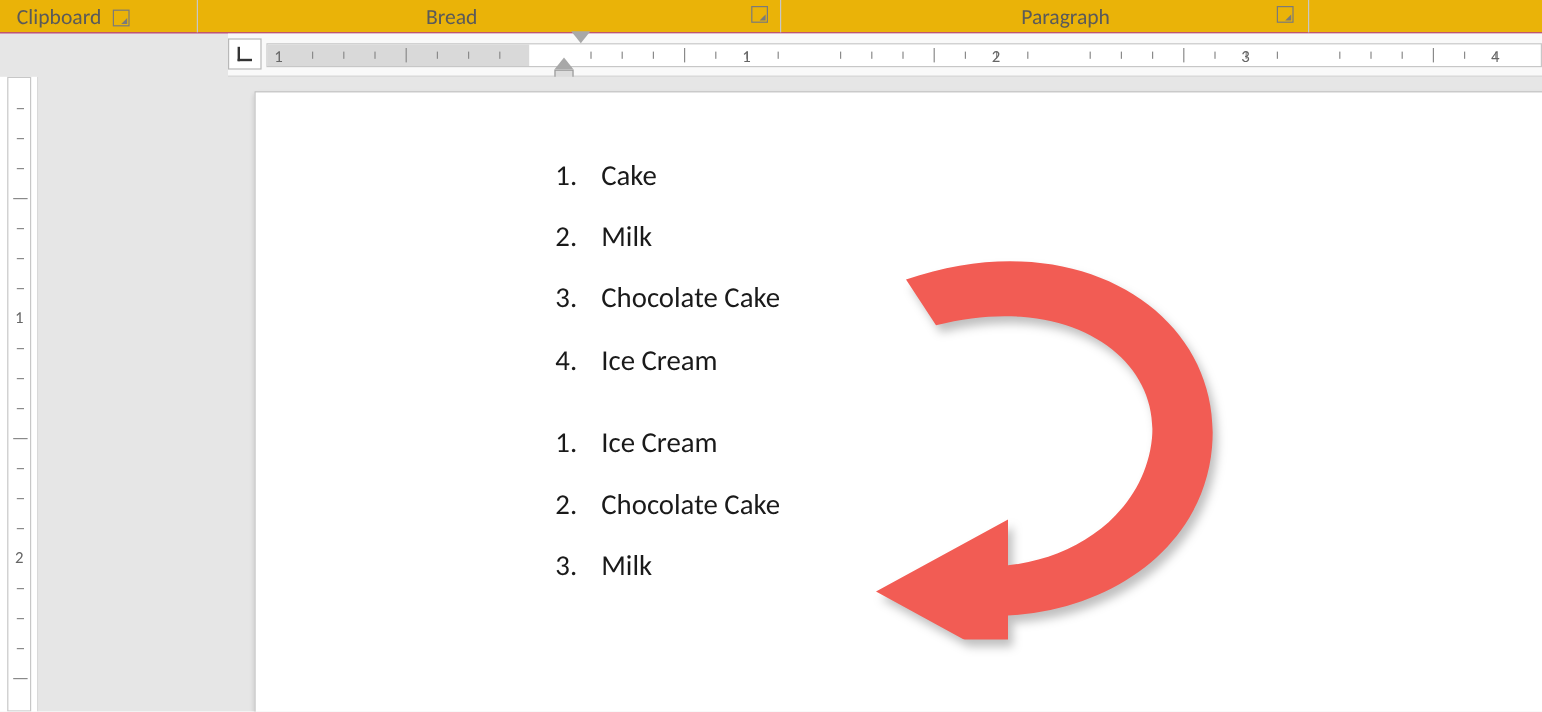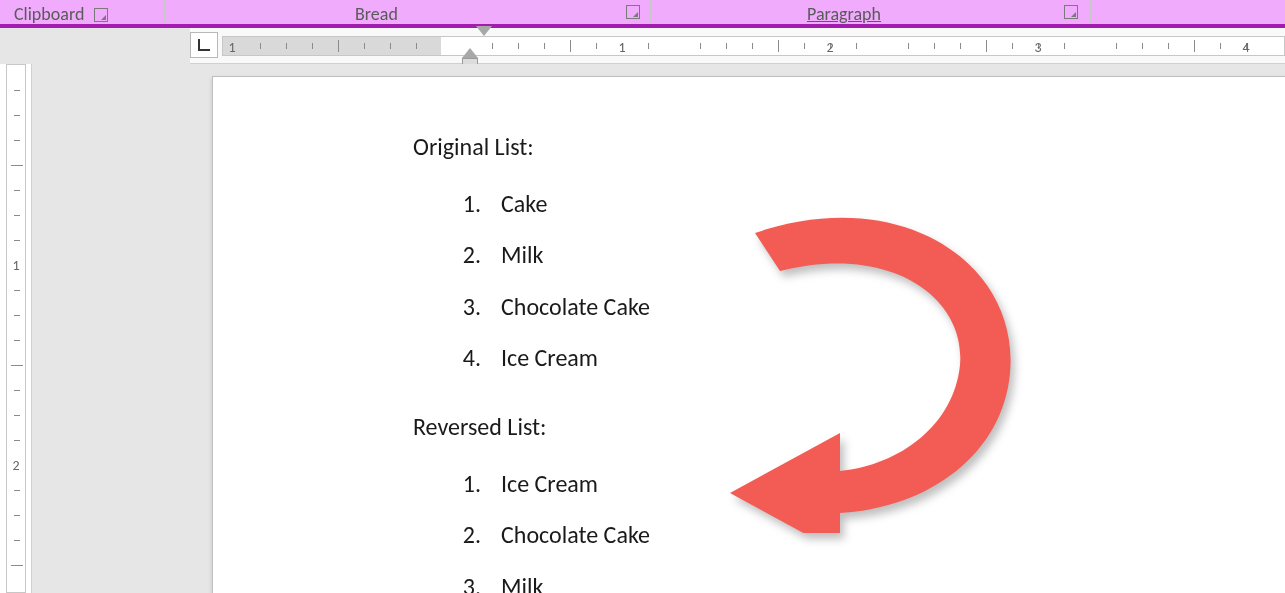--- a/index.html
+++ b/index.html
@@ -9,22 +9,22 @@
     overflow: hidden;
     font-family: Calibri, "Segoe UI", Arial, sans-serif;
     background: #fff;
     user-select: none;
   }
   
   .ribbon-groups {
     position: relative;
     height: 28px;
     width: 100%;
-    background: #f0abfc;
-    border-bottom: 4px solid #a21caf;
+    background: #eab308;
+    border-bottom: 1px solid #a21caf;
   }
   .rg-label {
     position: absolute;
     top: 3px;
     font-size: 18px;
     color: #5a5a5a;
   }
   .rg-sep {
     position: absolute;
     top: 0; bottom: 0;
@@ -227,21 +227,21 @@
   <div class="rg-label" style="left:14px;">
     <span>Clipboard</span>
     <span class="launcher"></span>
   </div>
   <div class="rg-sep" style="left:164px;"></div>
   <div class="rg-label" style="left:355px;">
     <span>Bread</span>
   </div>
   <span class="launcher" style="position:absolute; left:620px; top:5px;"></span>
   <div class="rg-sep" style="left:650px;"></div>
-  <div class="rg-label" style="left:807px;text-decoration:underline;">
+  <div class="rg-label" style="left:851px;">
     <span>Paragraph</span>
   </div>
   <span class="launcher" style="position:absolute; left:1058px; top:5px;"></span>
   <div class="rg-sep" style="left:1090px;"></div>
 </div>
 
 <div class="below">
 
   <div class="hruler">
     <div class="tabsel">
@@ -322,41 +322,39 @@
       <div class="vtick small" style="top:450px;"></div>
       <div class="vtick small" style="top:475px;"></div>
       <div class="vtick" style="top:500px;"></div>
     </div>
   </div>
 
   <div class="page-area">
     <div class="page">
       <div class="doc-content">
 
-        <p class="heading">Original List:</p>
         <ol class="doclist">
           <li>
               <span class="n">1.</span>
               <span>Cake</span>
             </li>
           <li>
               <span class="n">2.</span>
               <span>Milk</span>
             </li>
           <li>
               <span class="n">3.</span>
               <span>Chocolate Cake</span>
             </li>
           <li>
               <span class="n">4.</span>
               <span>Ice Cream</span>
             </li>
         </ol>
 
-        <p class="heading">Reversed List:</p>
         <ol class="doclist">
           <li>
               <span class="n">1.</span>
               <span>Ice Cream</span>
             </li>
           <li>
               <span class="n">2.</span>
               <span>Chocolate Cake</span>
             </li>
           <li>

